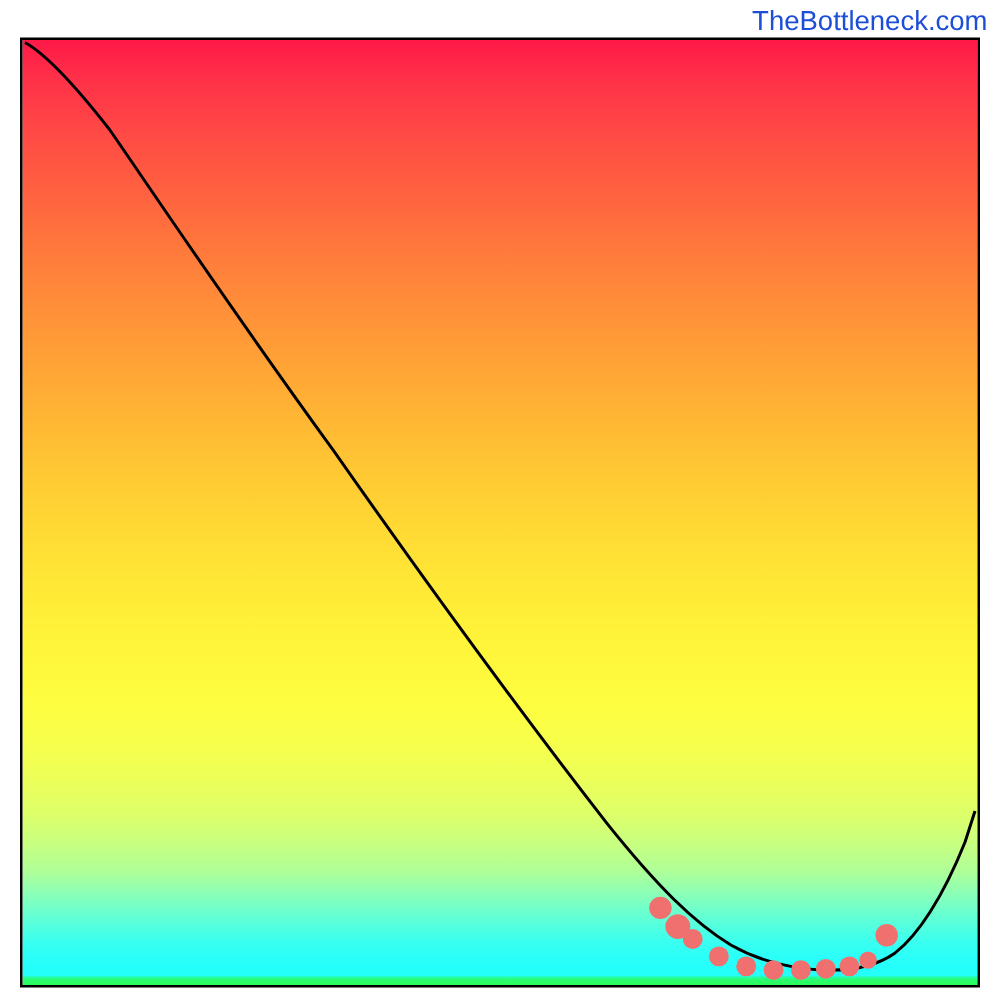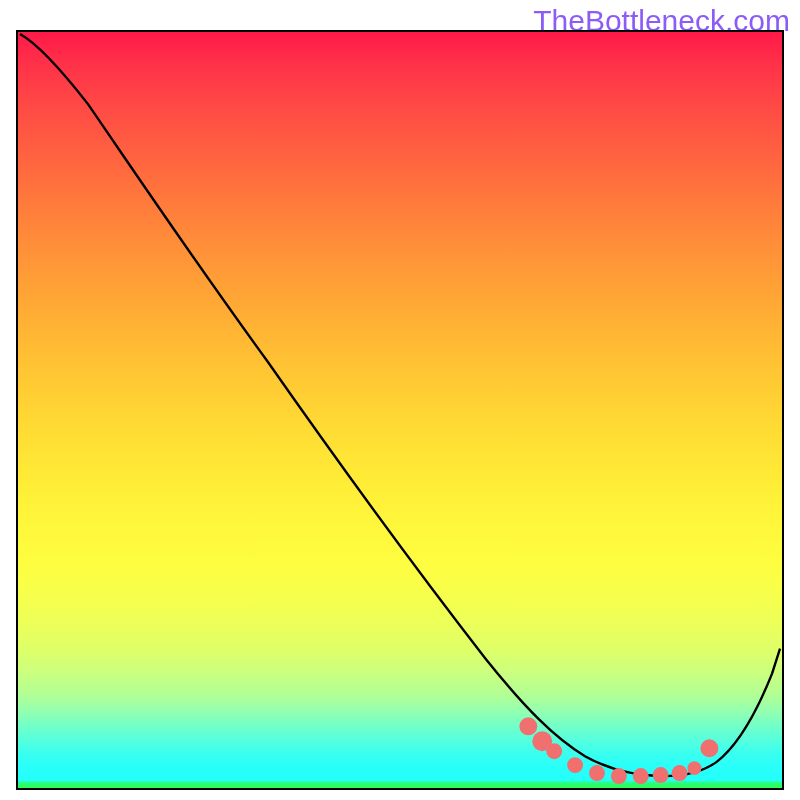--- a/index.html
+++ b/index.html
@@ -7,22 +7,22 @@
     width: 800px;
     height: 800px;
     background: #ffffff;
     position: relative;
     font-family: Arial, sans-serif;
   }
   .attribution {
     position: absolute;
     top: 4px;
     right: 10px;
-    font-size: 30px;
-    color: #8b5cf6;
+    font-size: 22px;
+    color: #1d4ed8;
     font-weight: 400;
   }
   .plot-area {
     position: absolute;
     top: 30px;
     left: 16px;
     width: 768px;
     height: 760px;
     border: 2px solid #000;
     background: linear-gradient(to bottom,

